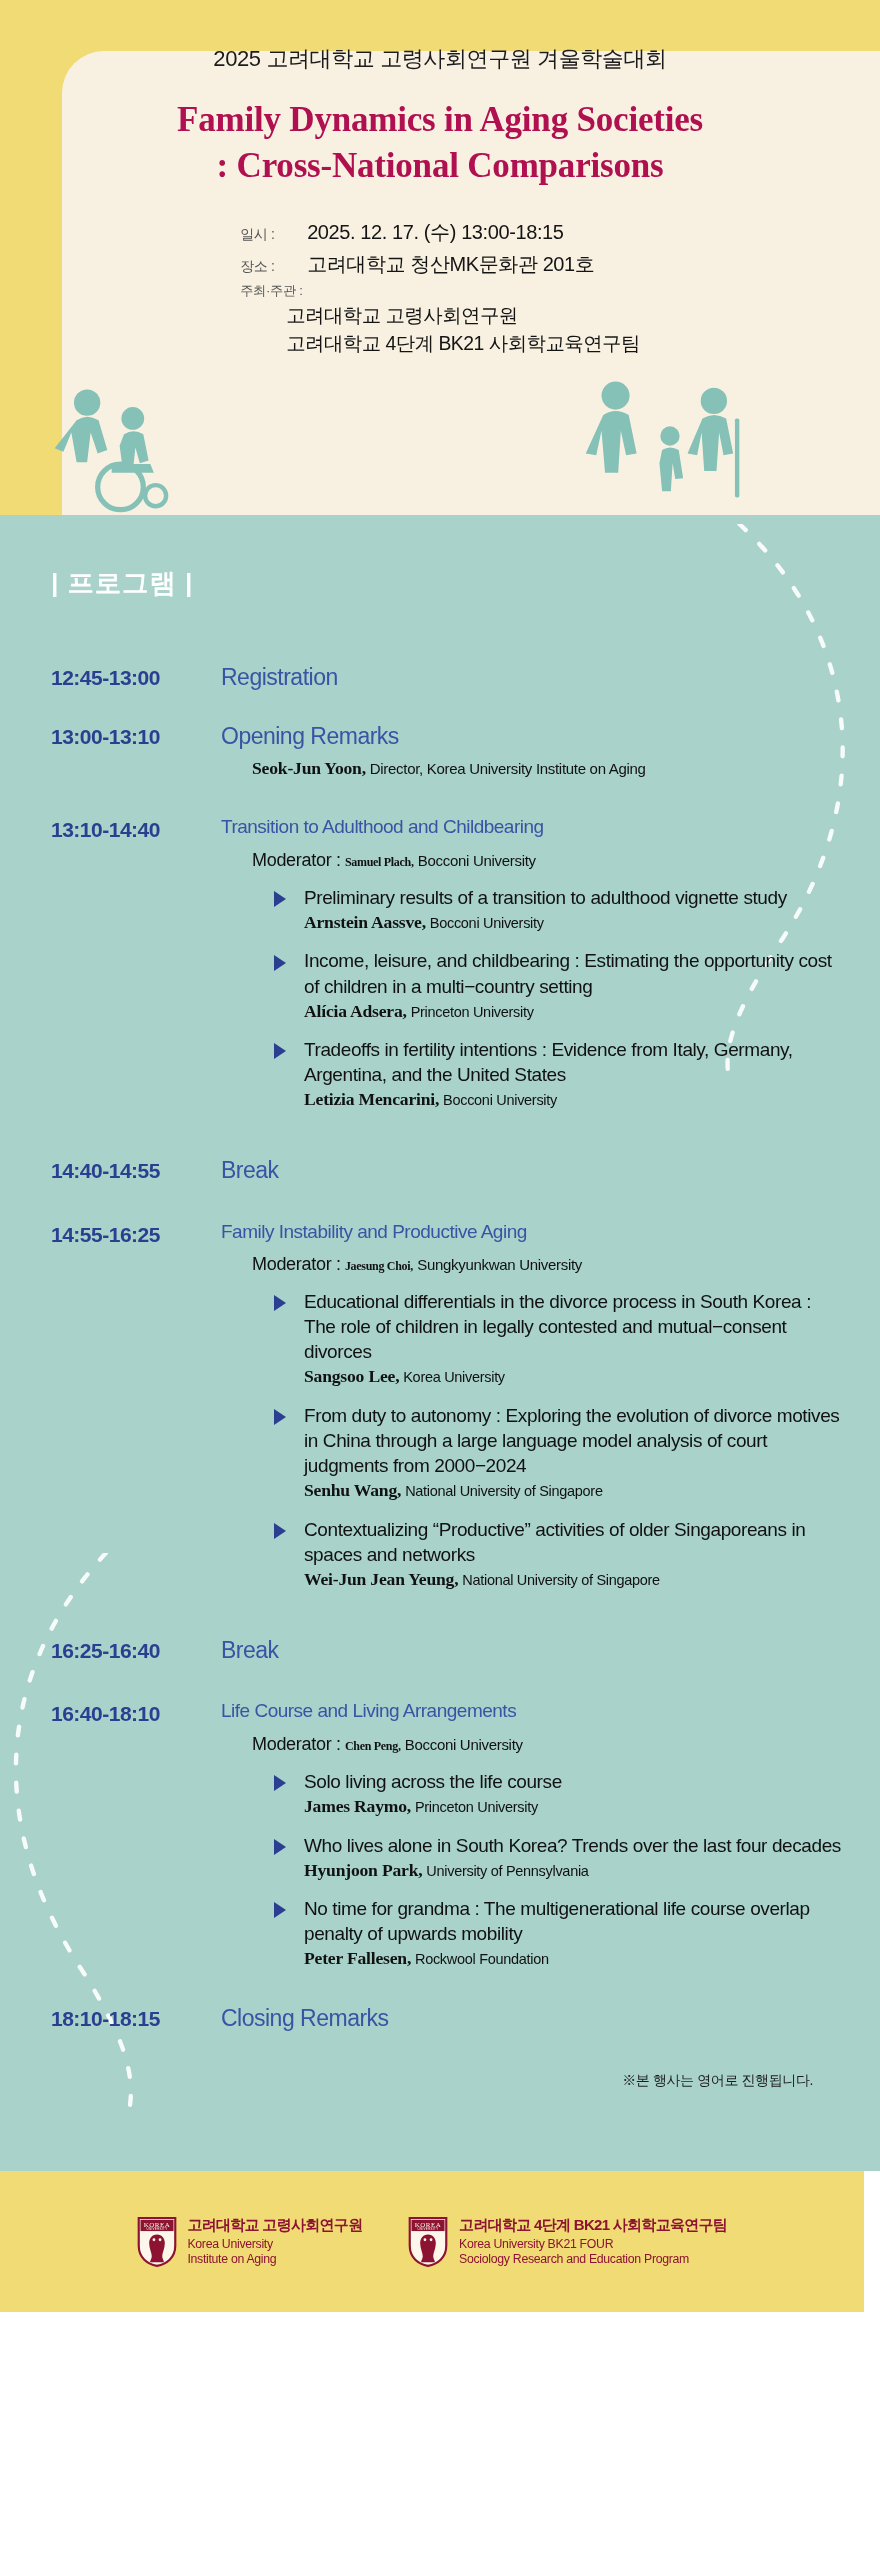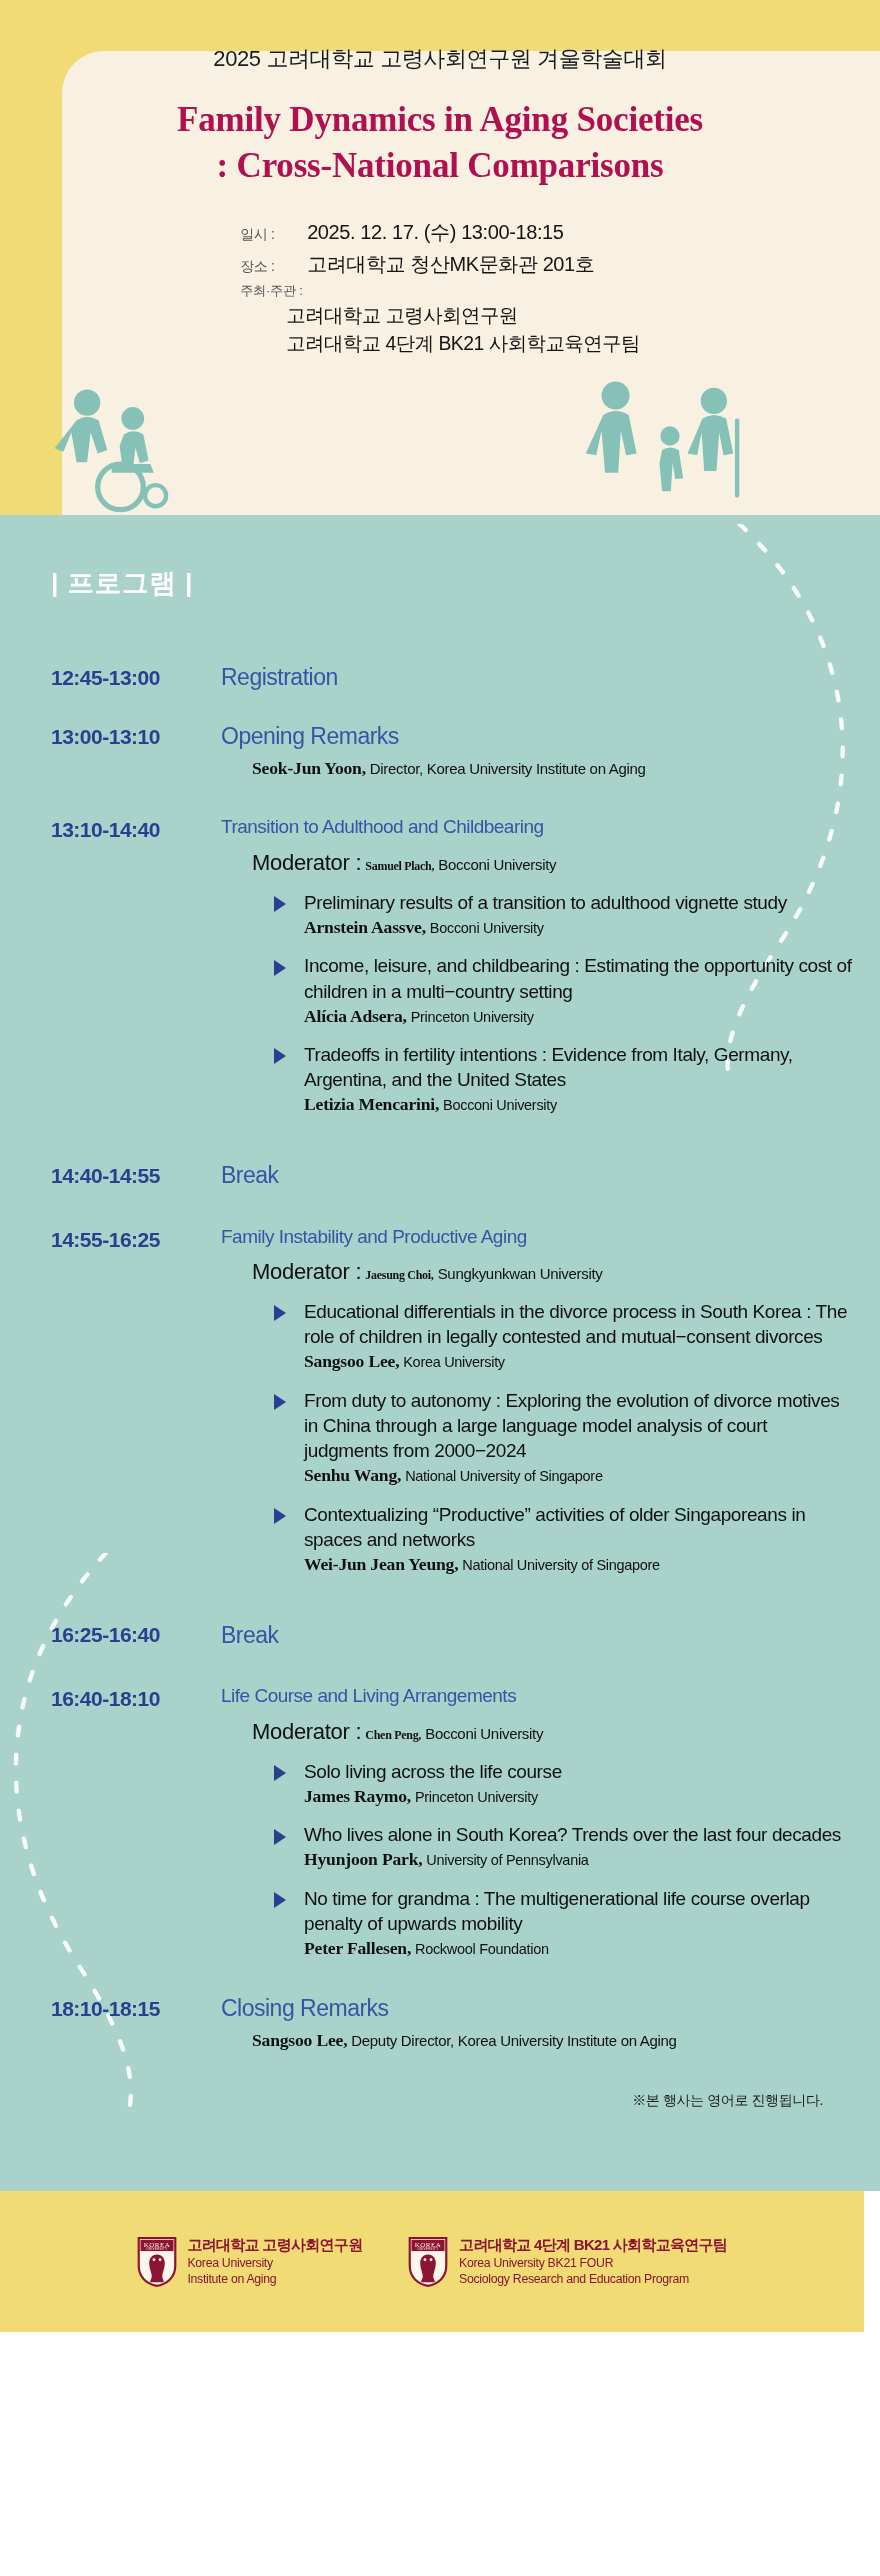--- a/index.html
+++ b/index.html
@@ -135,21 +135,21 @@
     pointer-events: none;
     z-index: 0;
   }
   .dots-right { right: -53px; top: 8.8px; }
   .dots-left  { left: -79px; top: 1038px; }
 
   .program-inner {
     position: relative;
     z-index: 3;
     padding-left: 51px;
-    padding-right: 25px;
+    padding-right: 35px;
   }
 
   .program-head {
     color: #ffffff;
     font-size: 26.4px;
     font-weight: bold;
     letter-spacing: 0.9px;
     margin-bottom: 62px;
   }
 
@@ -203,21 +203,21 @@
     font-size: 15px;
   }
 
   .moderator {
     margin-top: 10.6px;
     margin-left: 31px;
     font-size: 16px;
     color: #111;
     letter-spacing: -0.3px;
   }
-  .moderator .mlabel { font-size: 22px; }
+  .moderator .mlabel { font-size: 18px; }
   .moderator .nm {
     font-family: "Liberation Serif", serif;
     font-weight: bold;
     font-size: 12px;
   }
   .moderator .aff { font-size: 15px; }
 
   .talks { margin-top: 14px; margin-left: 53px; }
 
   .talk {
@@ -528,24 +528,20 @@
             </div>
           </div>
         </div>
       </div>
       <div class="gap-sm"></div>
 
       <div class="row">
         <div class="time">18:10-18:15</div>
         <div class="row-body">
           <div class="simple-title">Closing Remarks</div>
-          <div class="speaker" style="margin-left:31px;">
-            <span class="nm">Sangsoo Lee,</span>
-            <span class="aff">Deputy Director, Korea University Institute on Aging</span>
-          </div>
         </div>
       </div>
 
       <div class="footnote">※본 행사는 영어로 진행됩니다.</div>
     </div>
   </div>
 
   <div class="footer">
 
     <div class="logo-unit">

